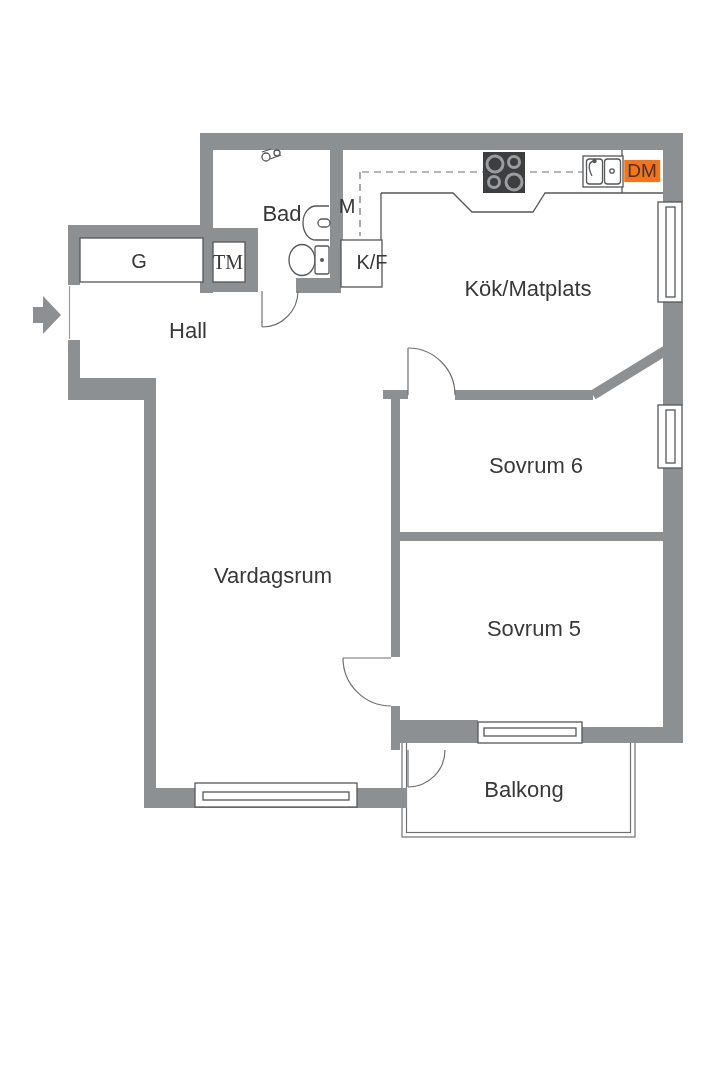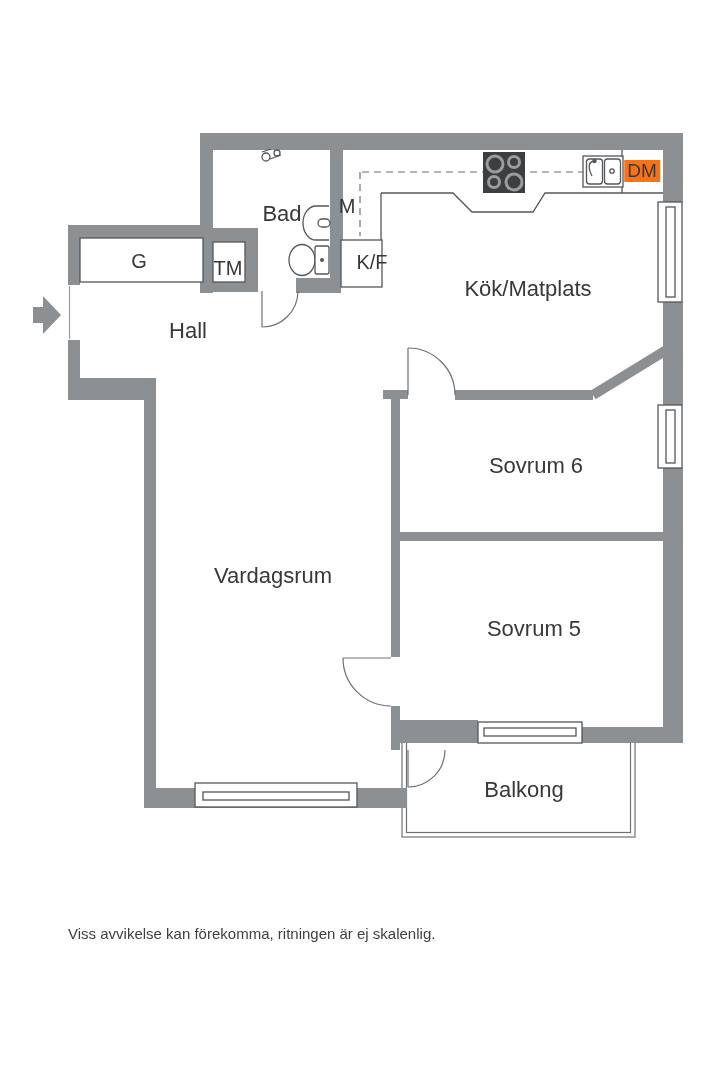--- a/index.html
+++ b/index.html
@@ -144,19 +144,18 @@
 
   <div class="room-label" style="left:275px;top:214px;margin-left:7px;">Bad</div>
   <div class="room-label" style="left:155px;top:331px;margin-left:33px;">Hall</div>
   <div class="room-label" style="left:528px;top:289px;text-align:right;">Kök/Matplats</div>
   <div class="room-label" style="left:536px;top:466px;">Sovrum 6</div>
   <div class="room-label" style="left:534px;top:629px;">Sovrum 5</div>
   <div class="room-label" style="left:273px;top:576px;">Vardagsrum</div>
   <div class="room-label" style="left:524px;top:790px;">Balkong</div>
 
   <div class="small-label" style="left:139px;top:261px;">G</div>
-  <div class="small-label" style="left:228px;top:268px;">TM</div>
+  <div class="small-label" style="left:228px;top:262px;font-family:Liberation Serif, serif;">TM</div>
   <div class="small-label" style="left:347px;top:206px;">M</div>
   <div class="small-label" style="left:372px;top:262px;">K/F</div>
   <div class="small-label dm-label" style="left:642px;top:171px;font-size:19px;">DM</div>
 
-  <div id="disclaimer">Viss avvikelse kan förekomma, ritningen är ej skalenlig.</div>
 </div>
 
 </body></html>

